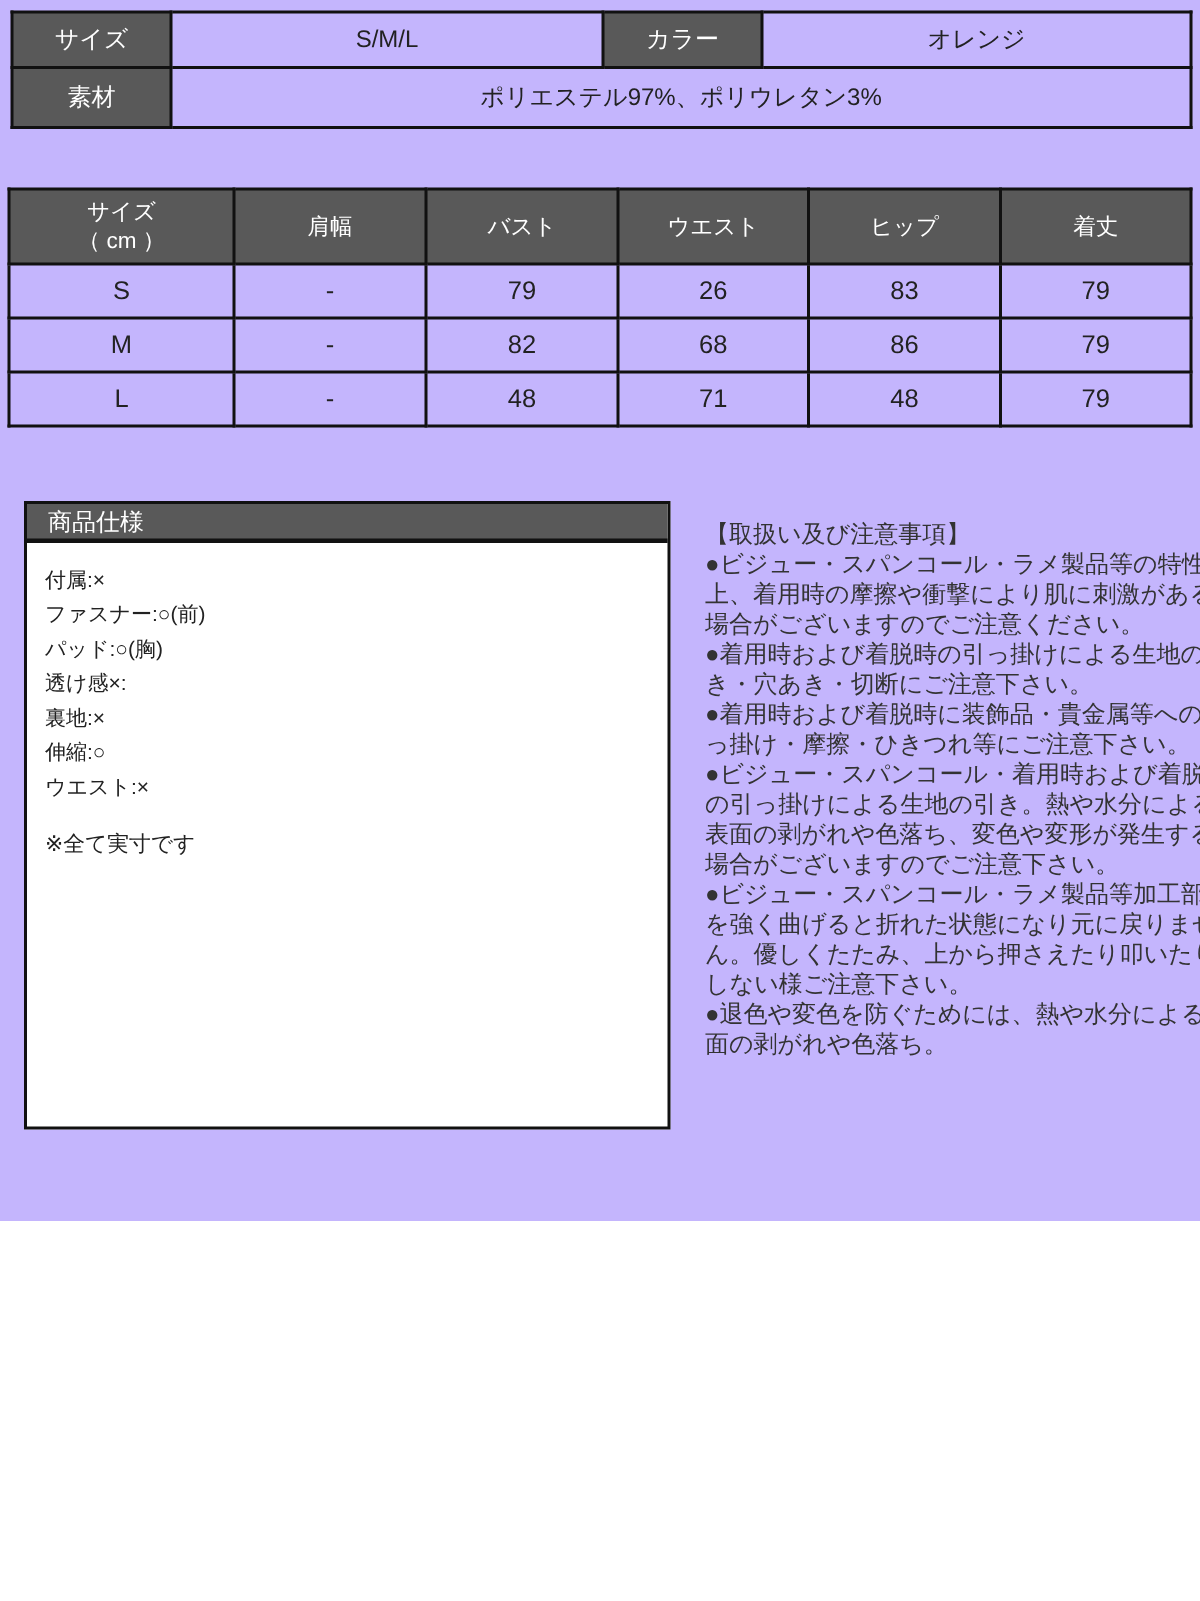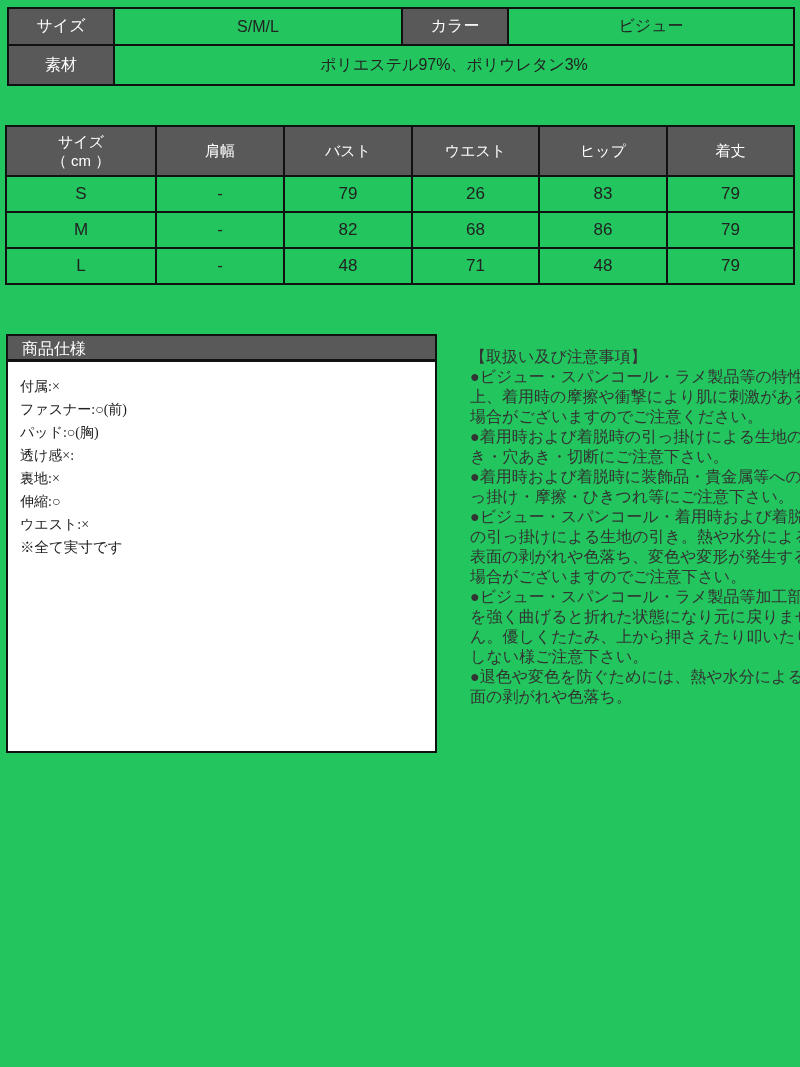--- a/index.html
+++ b/index.html
@@ -4,43 +4,43 @@
 <style>
   :root{
     --header-bg:#595959;
     --header-text:#ffffff;
     --border:#111111;
     --text:#222222;
     --notice-text:#333333;
   }
   *{box-sizing:border-box;}
   body{margin:0;background:#ffffff;font-family:"Liberation Sans","DejaVu Sans",sans-serif;}
-  .page{position:relative;width:800px;height:1067px;background:#22c55e;overflow:hidden;}
+  .page{position:relative;width:800px;height:814px;background:#c4b5fd;overflow:hidden;}
 
   table{border-collapse:collapse;table-layout:fixed;}
   td{padding:0;text-align:center;vertical-align:middle;border:2px solid var(--border);color:var(--text);}
   .dk{background:var(--header-bg);color:var(--header-text);}
 
   
   .t1{position:absolute;left:7px;top:7px;width:786px;}
   .t1 td{font-size:16px;height:37px;}
   .t1 .row2 td{height:40px;}
 
   
   .t2{position:absolute;left:5px;top:125px;width:788px;}
   .t2 .hdr td{font-size:15px;height:50px;}
   .t2 .hdr .c0 div{line-height:19px;}
   .t2 .data td{font-size:17px;height:36px;}
 
   
-  .specbox{position:absolute;left:6px;top:334px;width:431px;height:419px;border:2px solid var(--border);background:#fff;}
+  .specbox{position:absolute;left:16px;top:334px;width:431px;height:419px;border:2px solid var(--border);background:#fff;}
   .specbox-header{background:var(--header-bg);color:var(--header-text);font-size:16px;line-height:26px;height:26px;padding-left:14px;border-bottom:3px solid var(--border);}
-  .specbox-body{padding:13px 4px 0 12px;font-size:14px;color:var(--text);font-family:Liberation Serif, serif;}
+  .specbox-body{padding:13px 4px 0 12px;font-size:14px;color:var(--text);}
   .spec-line{line-height:23px;}
-  .spec-footnote{font-size:14.5px;line-height:23px;color:var(--text);}
+  .spec-footnote{margin-top:16px;font-size:14.5px;line-height:23px;color:var(--text);}
 
   
   .notices{position:absolute;left:446px;top:347px;width:352px;color:var(--notice-text);font-size:16px;line-height:20px;margin-left:24px;}
   .notices-title{margin:0;}
   .notice-p{margin:0;}
 </style>
 </head>
 <body>
 
 <div class="page">
@@ -50,21 +50,21 @@
         <col style="width:106px">
         <col style="width:288px">
         <col style="width:106px">
         <col style="width:286px">
       </colgroup>
     <tbody>
         <tr>
       <td class="dk">サイズ</td>
       <td>S/M/L</td>
       <td class="dk">カラー</td>
-      <td>ビジュー</td>
+      <td>オレンジ</td>
     </tr>
     <tr class="row2">
       <td class="dk">素材</td>
       <td colspan="3">ポリエステル97%、ポリウレタン3%</td>
     </tr>
   </tbody>
     </table>
 
   <table class="t2">
     <colgroup>

